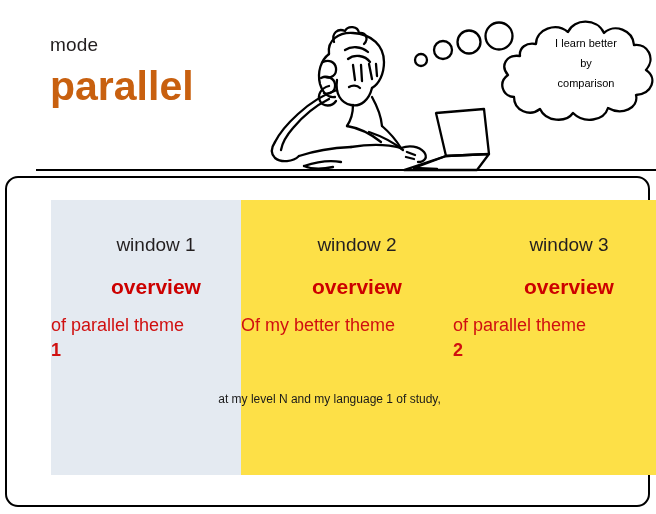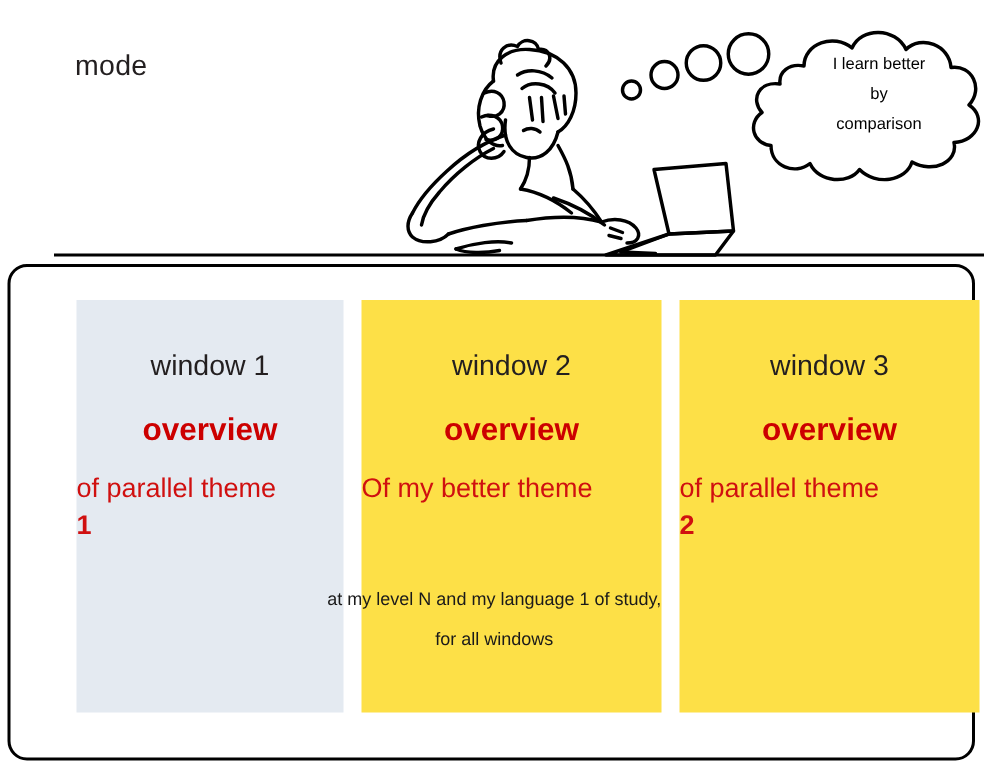--- a/index.html
+++ b/index.html
@@ -111,20 +111,21 @@
     left: 0;
     top: 0;
     width: 645px;
     height: 331px;
   }
 
   .window-panel {
     position: absolute;
     top: 22px;
     height: 275px;
+    padding-left: 32px;
   }
   #window-panel-1 {
     left: 44px;
     width: 178px;
     background: #e4eaf1;
   }
   #window-panel-2 {
     left: 234px;
     width: 200px;
     background: #d3f1f2;
@@ -183,20 +184,21 @@
     color: #1a1a1a;
     pointer-events: none;
   }
 </style>
 </head>
 <body>
 
 <div id="header">
 
   <div id="mode-label">mode</div>
+  <div id="mode-value">parallel</div>
 
   <div id="illustration">
     <svg width="250" height="172" viewBox="0 0 250 172" fill="none" stroke="#000000" stroke-width="2.3" stroke-linecap="round" stroke-linejoin="round">
 
       <path d="M93 40 C90 31, 97 26, 104 29 C107 23, 117 24, 118 31 C125 30, 128 37, 123 42"></path>
 
       <path d="M88 52 C86 38, 98 30, 112 31 C131 32, 143 44, 143 60 C143 72, 138 82, 131 86"></path>
 
       <path d="M104 48 C110 44, 120 44, 127 50"></path>
       <path d="M107 57 C113 52, 124 53, 129 60"></path>
@@ -304,17 +306,16 @@
       <div class="window-title">window 3</div>
       <div class="window-overview">overview</div>
       <div class="window-detail">
         <span>of parallel theme</span>
         <span class="emph">2</span>
       </div>
     </div>
 
     <div id="caption">
       <div>at my level N and my language 1 of study,</div>
-      <div>for all windows</div>
     </div>
 
   </div>
 </div>
 
 </body></html>

